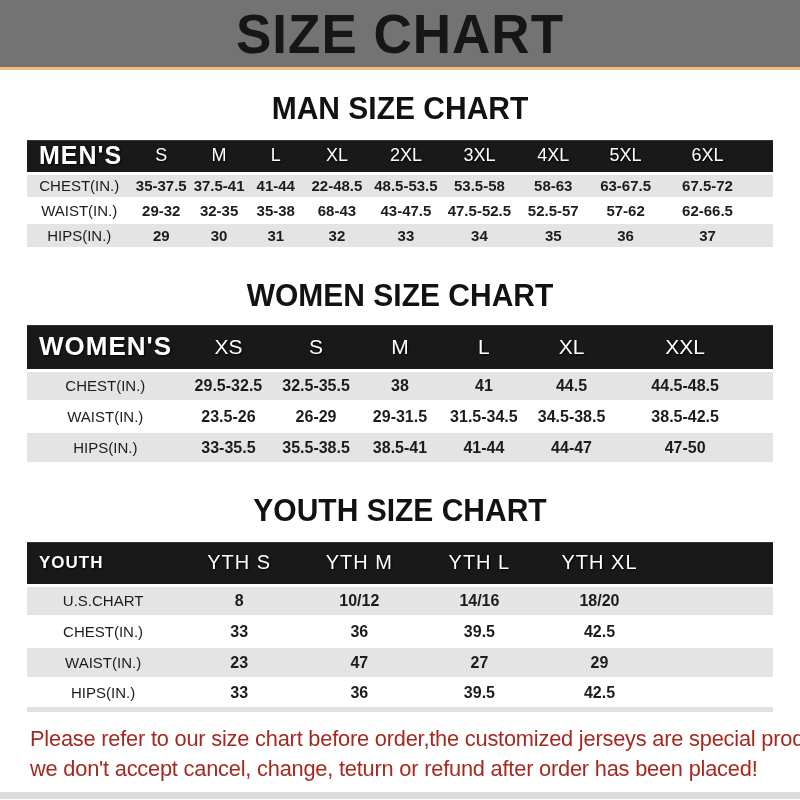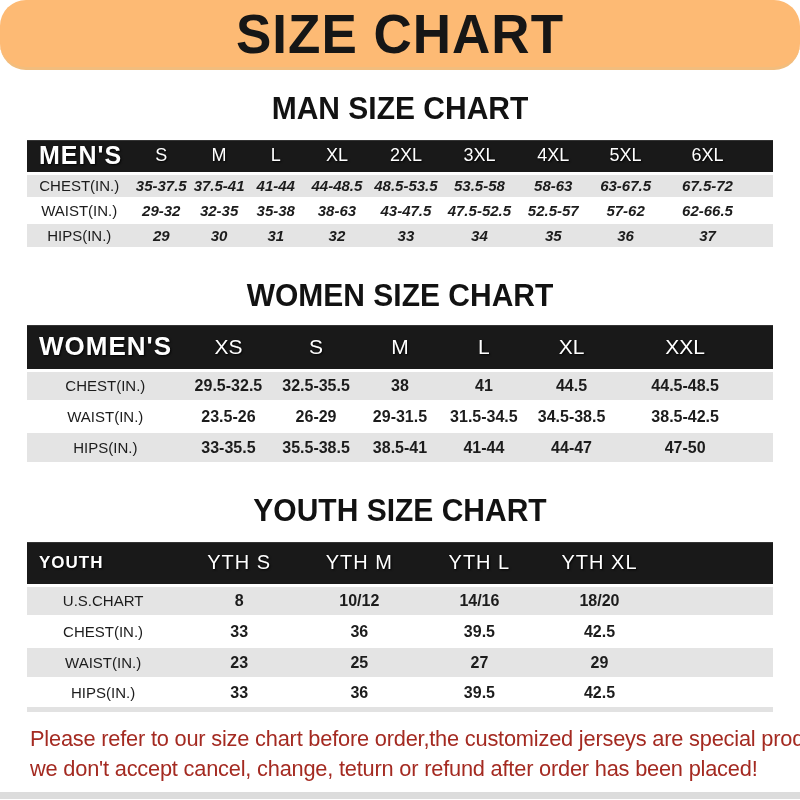--- a/index.html
+++ b/index.html
@@ -2,23 +2,23 @@
 <html><head>
 <meta charset="utf-8">
 <style>
   * { margin: 0; padding: 0; box-sizing: border-box; }
   html, body { width: 800px; height: 800px; background: #ffffff; overflow: hidden; }
   body { font-family: "Liberation Sans", sans-serif; color: #111; }
 
   
   .banner {
     height: 70px;
-    background: #fdba74;
+    background: #737373;
     border-bottom: 3px solid #f2bd7d;
-    display: flex; align-items: center; justify-content: center; border-radius: 26px;
+    display: flex; align-items: center; justify-content: center;
   }
   .banner h1 {
     font-size: 53px; font-weight: 700; color: #161616;
     letter-spacing: 1px; line-height: 1;
     transform: scaleY(1.06); transform-origin: center;
     white-space: nowrap;
   }
 
   
   .section-title {
@@ -51,21 +51,21 @@
   table.chart tbody tr:nth-child(odd) td { background: #E4E4E4; }
   table.chart tbody tr:nth-child(even) td { background: #ffffff; }
   table.chart td.lbl { font-weight: 400; font-size: 15px; color: #1c1c1c; margin-left: 28px; }
   table.chart td.val { font-weight: 700; color: #1c1c1c; }
   table.chart .last { padding-right: 19px; }
 
   
   .men thead th { height: 33px; font-size: 18px; }
   .men thead th.corner { font-size: 25px; }
   .men td { height: 25px; }
-  .men td.val { font-size: 15px; font-style: italic; }
+  .men td.val { font-size: 15px; }
   .men { border-bottom: 2px solid #e6e6e6; }
 
   
   .women thead th { height: 45px; font-size: 21px; }
   .women thead th.corner { font-size: 26px; }
   .women td { height: 31px; }
   .women td.val { font-size: 16px; }
   .women .last { padding-right: 40px; }
   .women { border-bottom: 2px solid #e6e6e6; }
 
@@ -124,33 +124,33 @@
         <th>5XL</th>
         <th class="last">6XL</th>
       </tr>
     </thead>
     <tbody>
       <tr>
         <td class="lbl">CHEST(IN.)</td>
         <td class="val">35-37.5</td>
         <td class="val">37.5-41</td>
         <td class="val">41-44</td>
-        <td class="val">44-48.5</td>
+        <td class="val">22-48.5</td>
         <td class="val">48.5-53.5</td>
         <td class="val">53.5-58</td>
         <td class="val">58-63</td>
         <td class="val">63-67.5</td>
         <td class="val last">67.5-72</td>
       </tr>
       <tr>
         <td class="lbl">WAIST(IN.)</td>
         <td class="val">29-32</td>
         <td class="val">32-35</td>
         <td class="val">35-38</td>
-        <td class="val">38-63</td>
+        <td class="val">68-43</td>
         <td class="val">43-47.5</td>
         <td class="val">47.5-52.5</td>
         <td class="val">52.5-57</td>
         <td class="val">57-62</td>
         <td class="val last">62-66.5</td>
       </tr>
       <tr>
         <td class="lbl">HIPS(IN.)</td>
         <td class="val">29</td>
         <td class="val">30</td>
@@ -255,21 +255,21 @@
         <td class="lbl">CHEST(IN.)</td>
         <td class="val">33</td>
         <td class="val">36</td>
         <td class="val">39.5</td>
         <td class="val">42.5</td>
         <td></td>
       </tr>
       <tr>
         <td class="lbl">WAIST(IN.)</td>
         <td class="val">23</td>
-        <td class="val">25</td>
+        <td class="val">47</td>
         <td class="val">27</td>
         <td class="val">29</td>
         <td></td>
       </tr>
       <tr>
         <td class="lbl">HIPS(IN.)</td>
         <td class="val">33</td>
         <td class="val">36</td>
         <td class="val">39.5</td>
         <td class="val">42.5</td>

